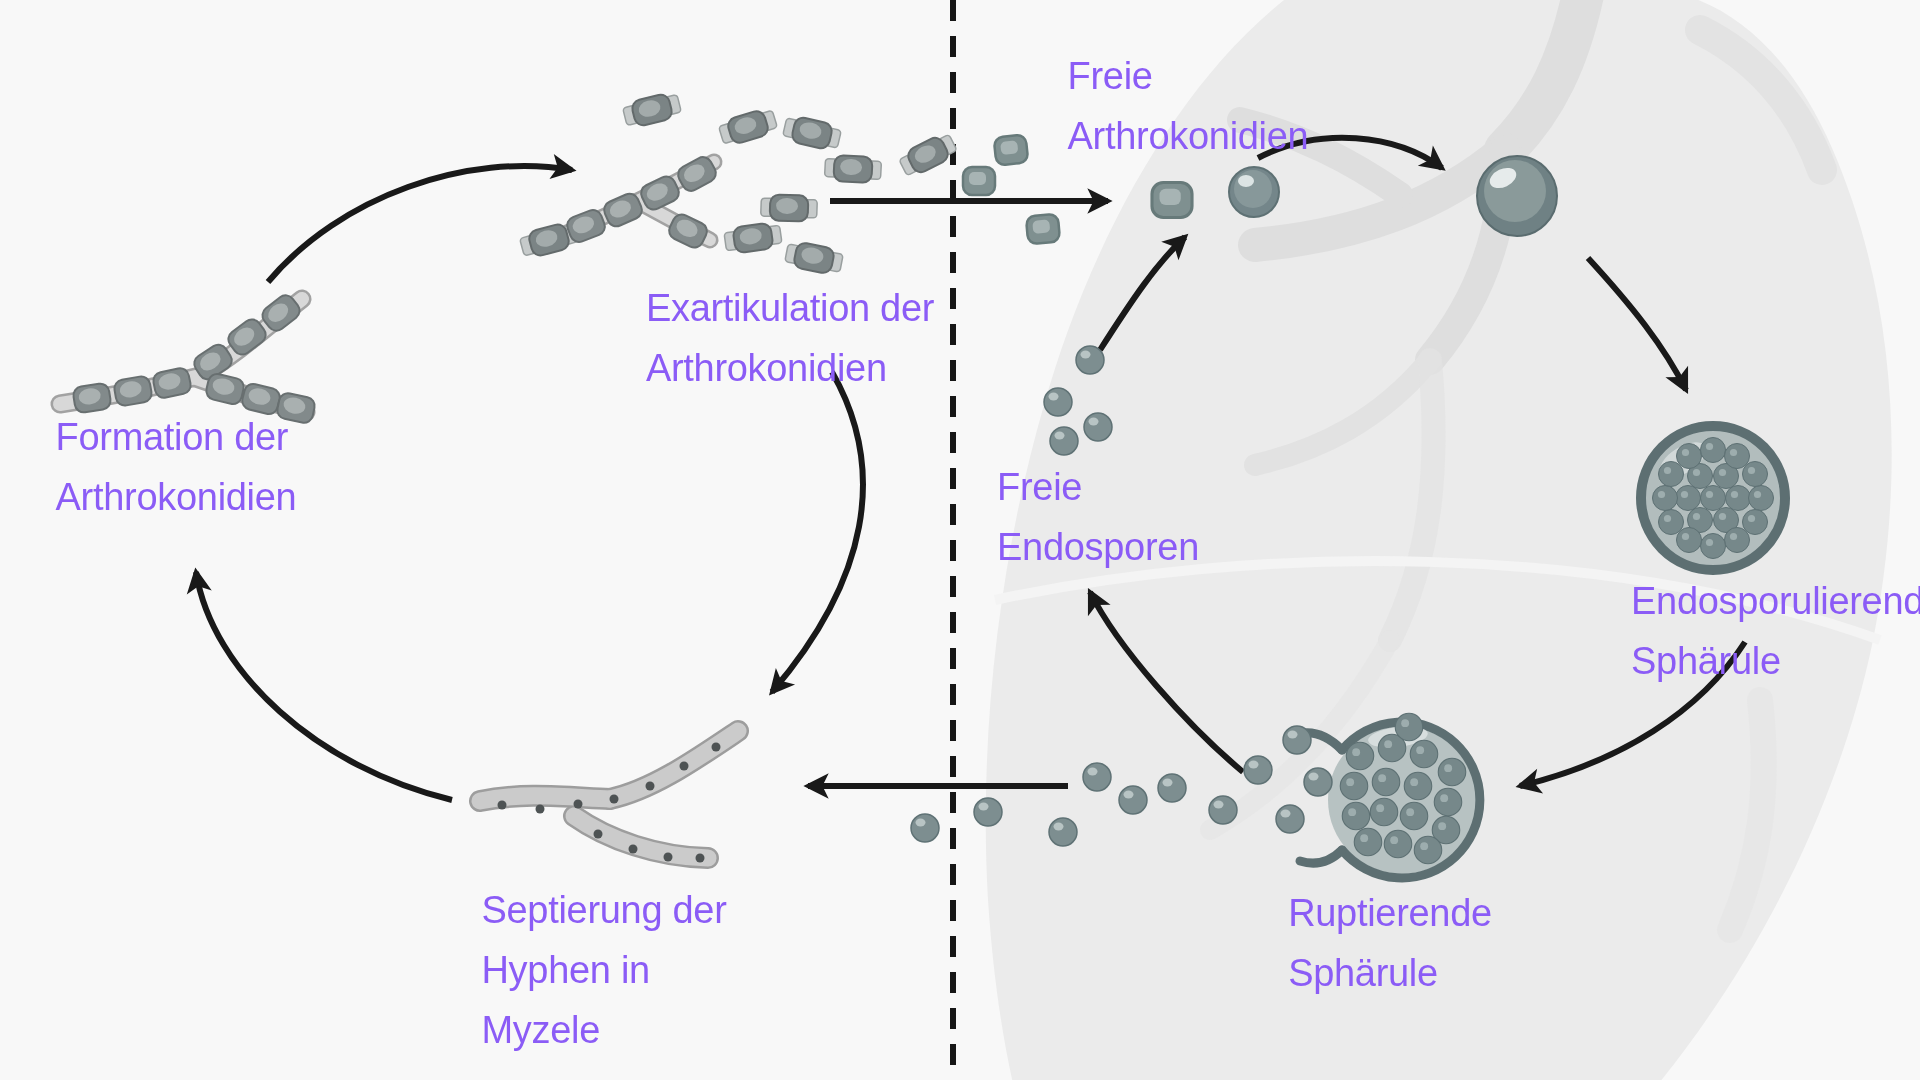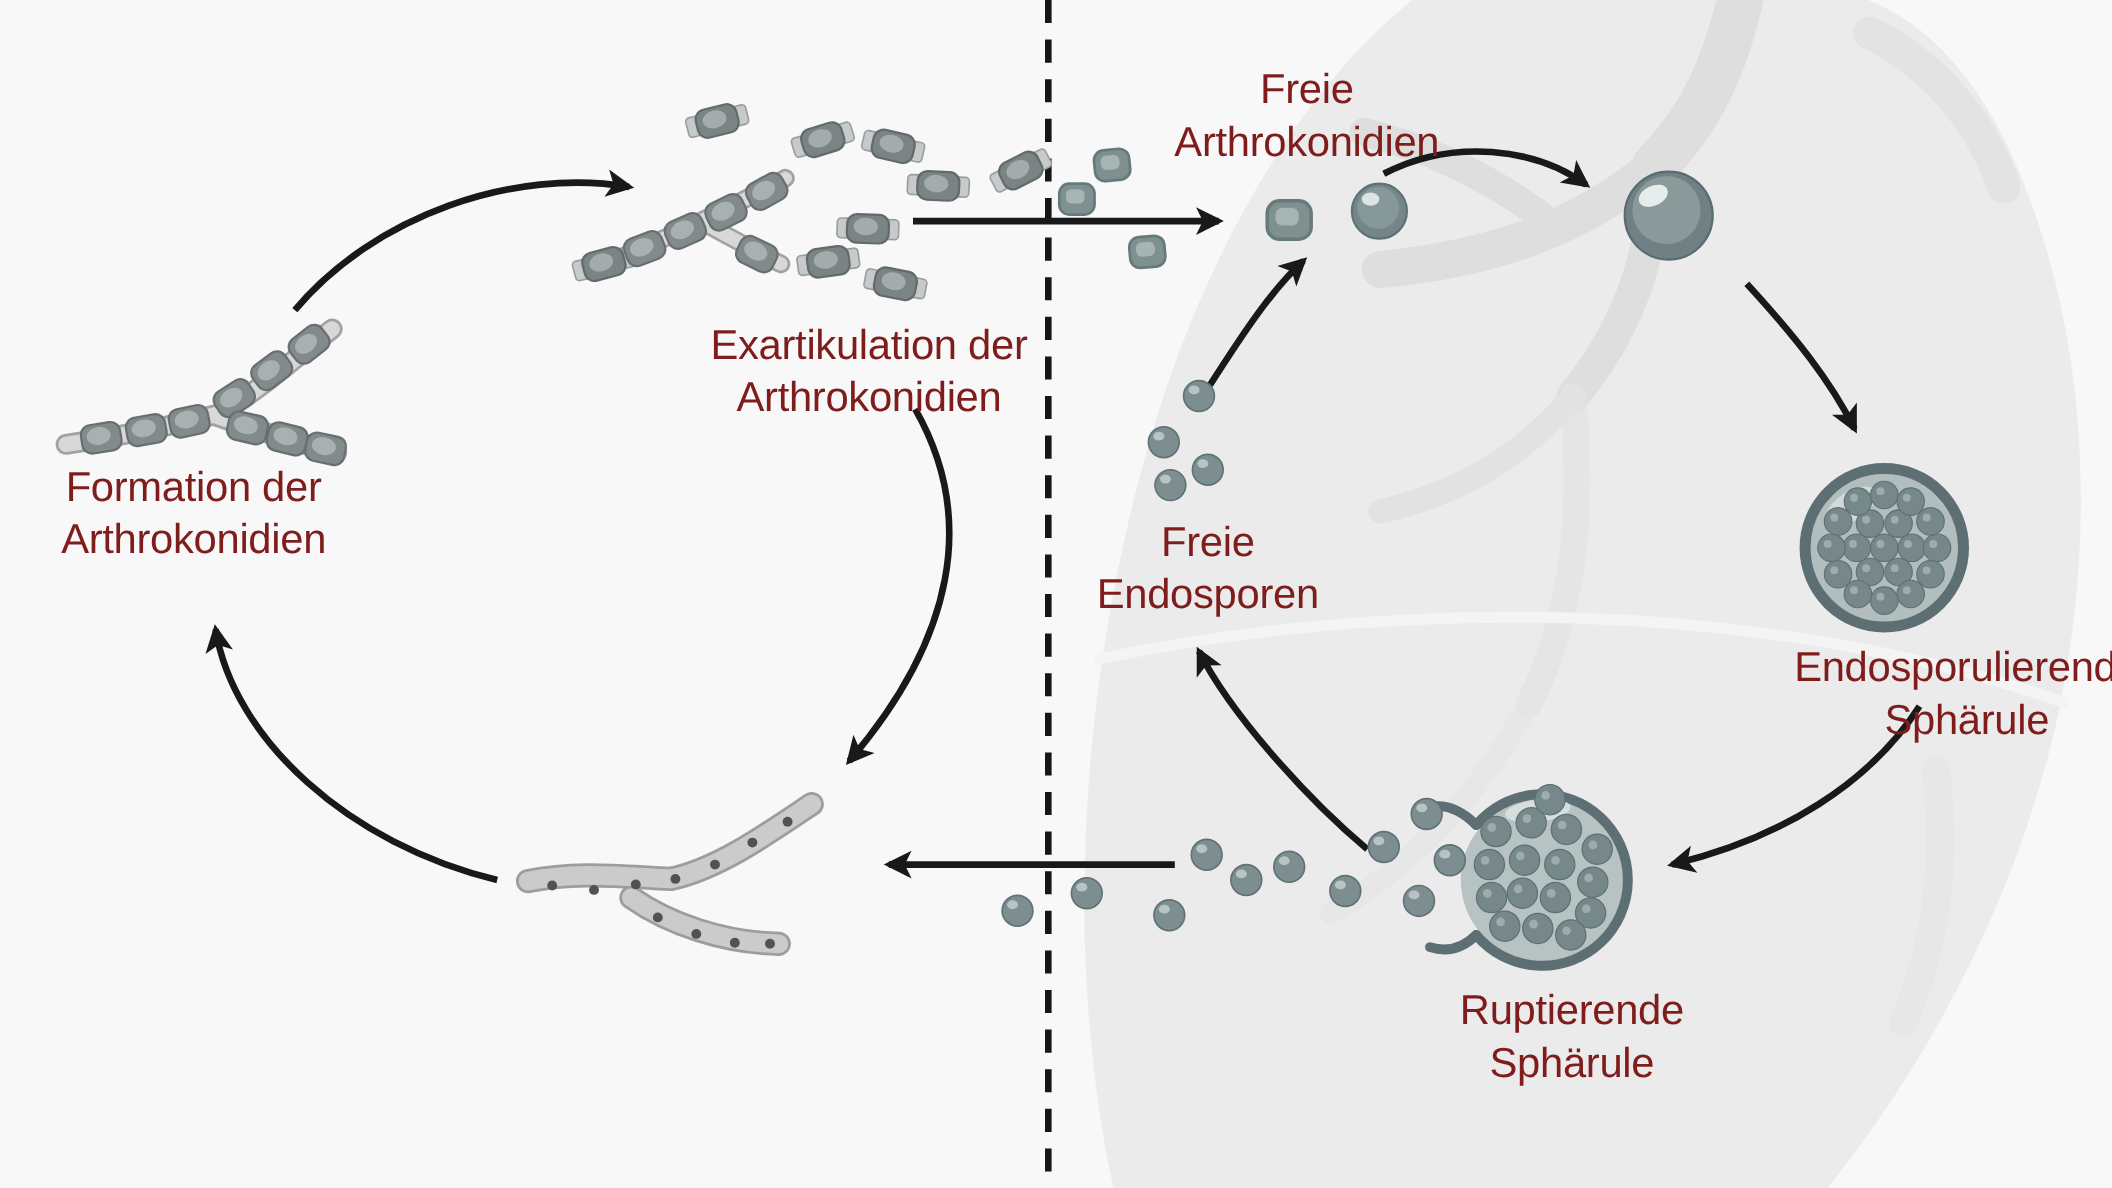--- a/index.html
+++ b/index.html
@@ -4,22 +4,22 @@
 <style>
   html,body{margin:0;padding:0;background:#ffffff;}
   .board{
     position:relative;width:1920px;height:1080px;overflow:hidden;
     background:#f8f8f8;
     font-family:"Liberation Sans","DejaVu Sans",sans-serif;
   }
   svg.layer{position:absolute;left:0;top:0;width:1920px;height:1080px;}
   .label{
     position:absolute;transform:translate(-50%,-50%);
-    font-size:38px;line-height:48px;font-weight:500;color:#7f1d1d;
-    white-space:pre-line;text-align:center;letter-spacing:-0.3px;
+    font-size:38px;line-height:60px;font-weight:500;color:#8b5cf6;
+    white-space:pre-line;letter-spacing:-0.3px;
   }
 </style>
 </head>
 <body>
 
 <div class="board">
 
   <svg class="layer" viewBox="0 0 1920 1080">
     <defs>
       <marker id="ah" viewBox="0 0 12 12" refX="9.5" refY="6" markerWidth="4.6" markerHeight="4.6" orient="auto">
@@ -249,15 +249,18 @@
   <div class="label" style="left:1188px;top:106px">Freie
 Arthrokonidien</div>
   <div class="label" style="left:790px;top:338px">Exartikulation der
 Arthrokonidien</div>
   <div class="label" style="left:176px;top:467px">Formation der
 Arthrokonidien</div>
   <div class="label" style="left:1098px;top:517px">Freie
 Endosporen</div>
   <div class="label" style="left:1788px;top:631px">Endosporulierende
 Sphärule</div>
-  <div class="label" style="left:1429px;top:943px">Ruptierende
+  <div class="label" style="left:1390px;top:943px">Ruptierende
 Sphärule</div>
+  <div class="label" style="left:604px;top:970px">Septierung der
+Hyphen in
+Myzele</div>
 </div>
 
 </body></html>

